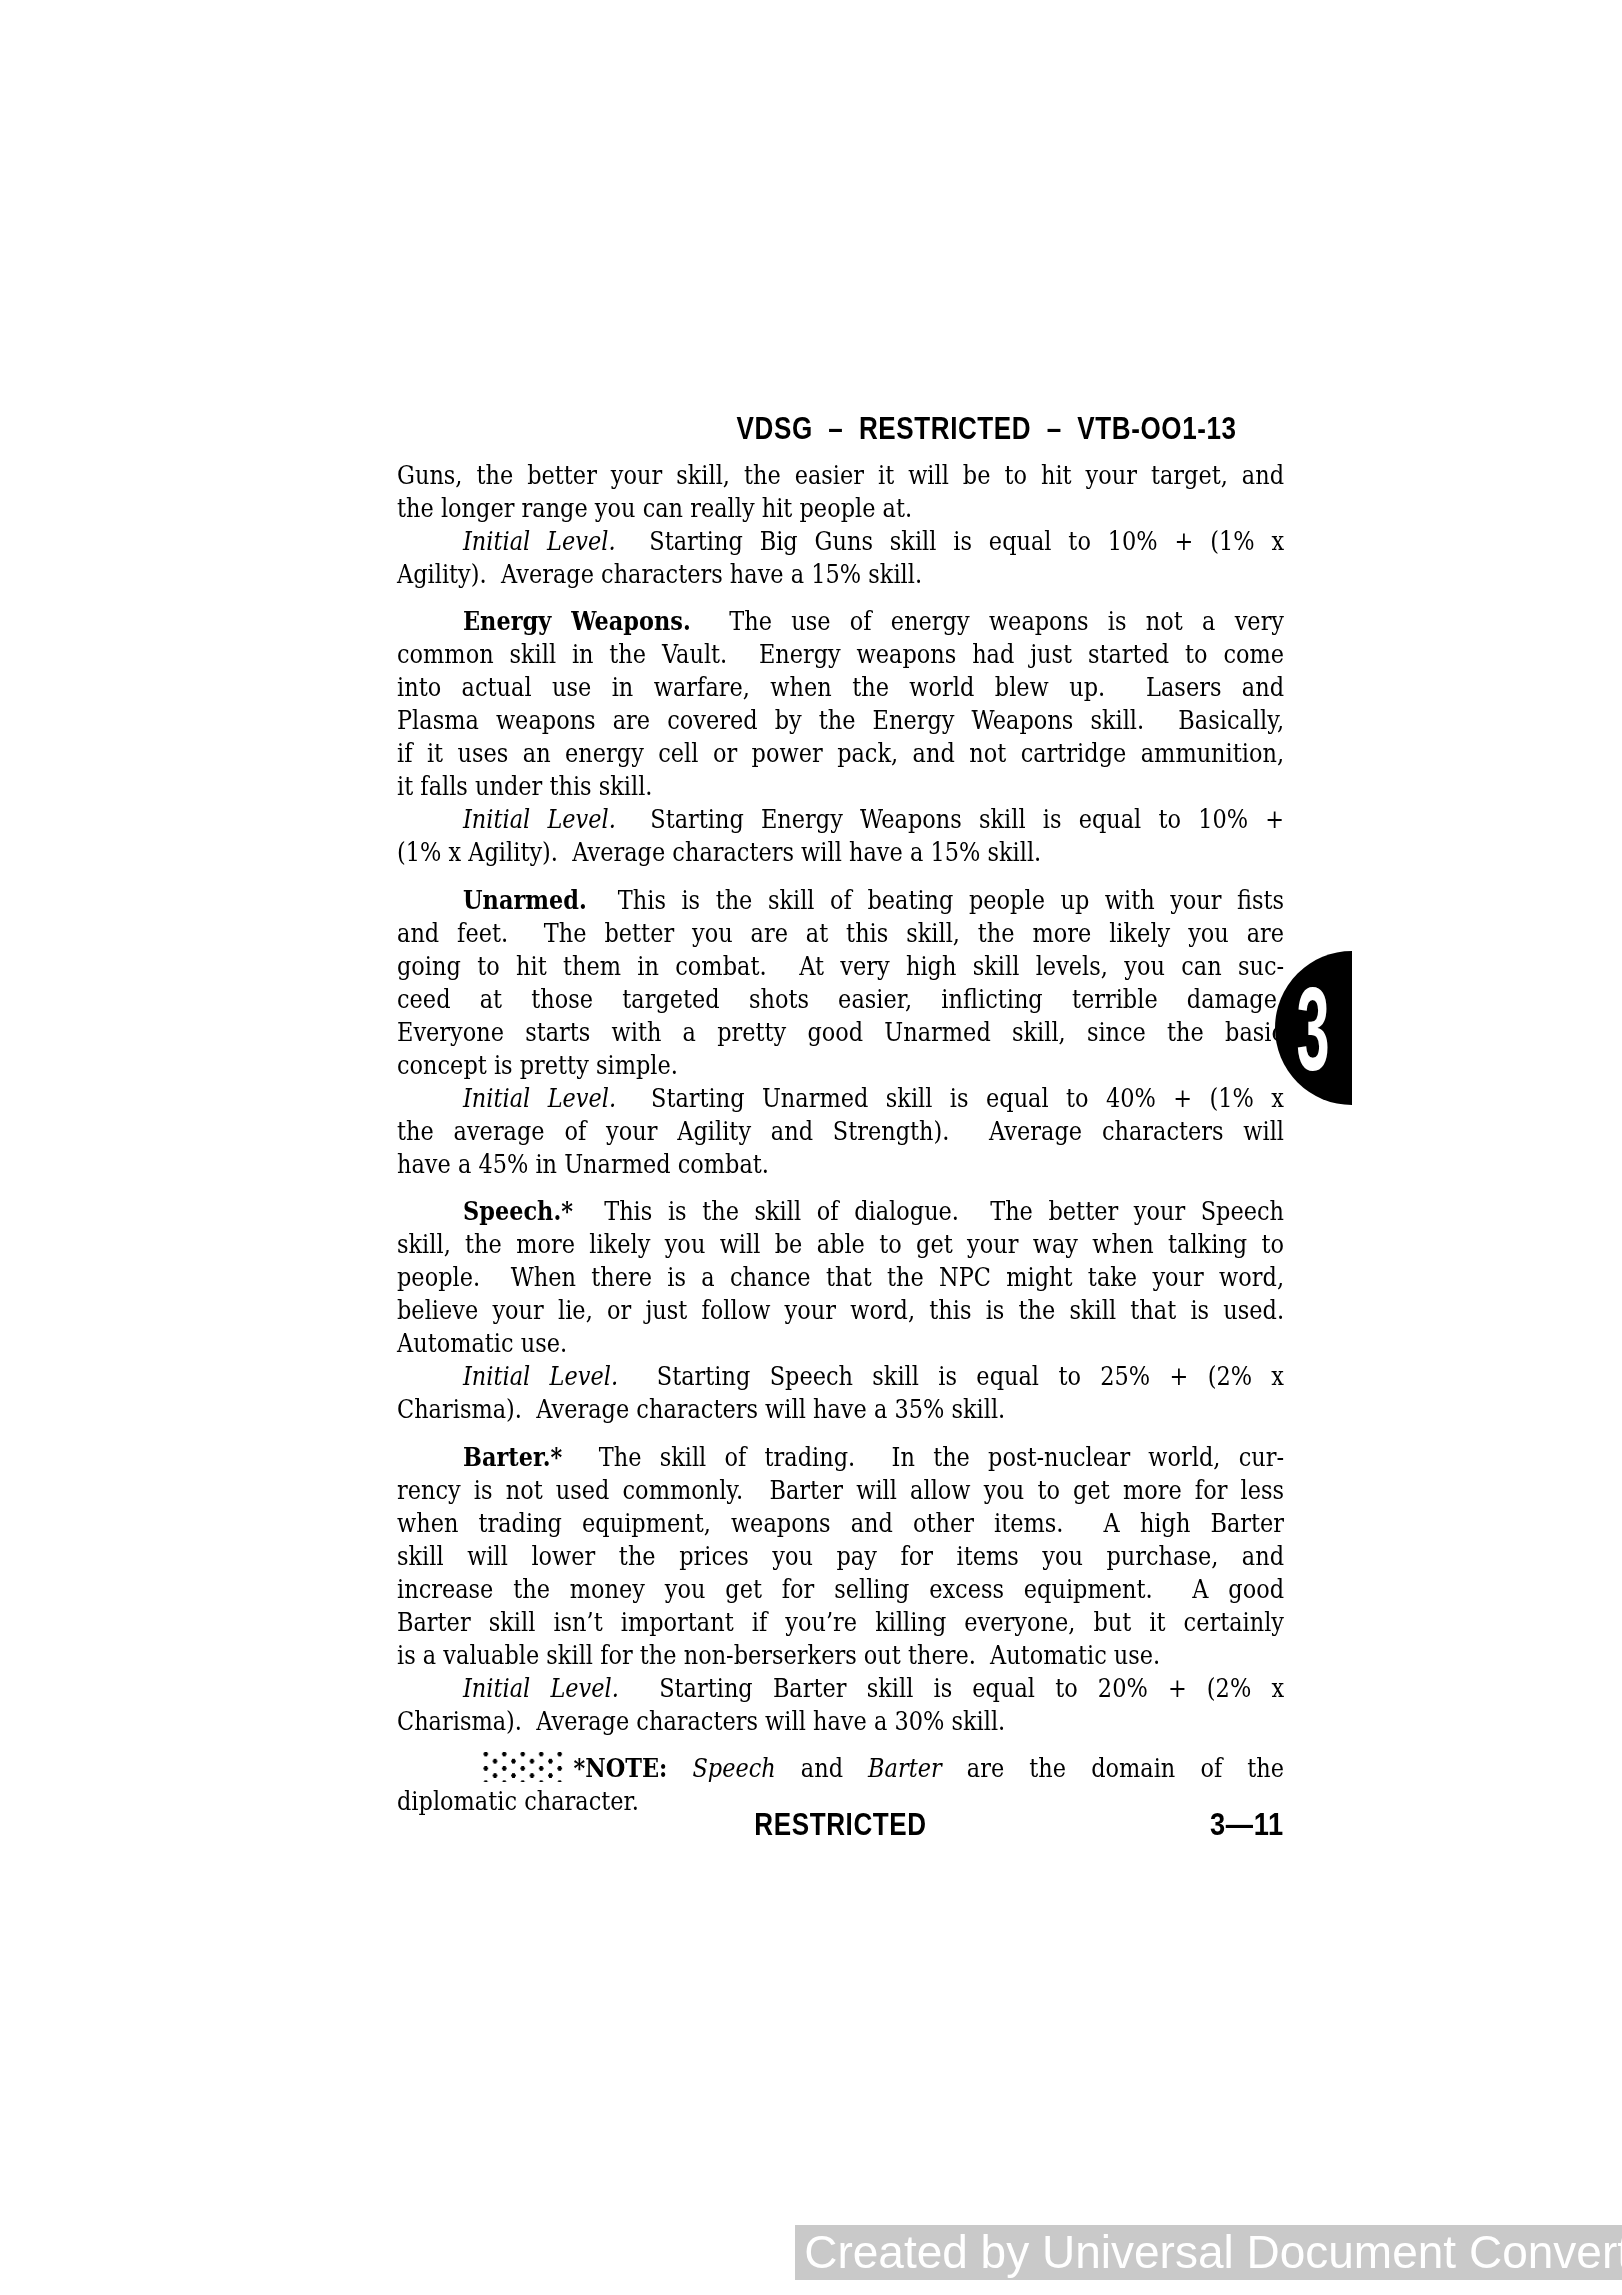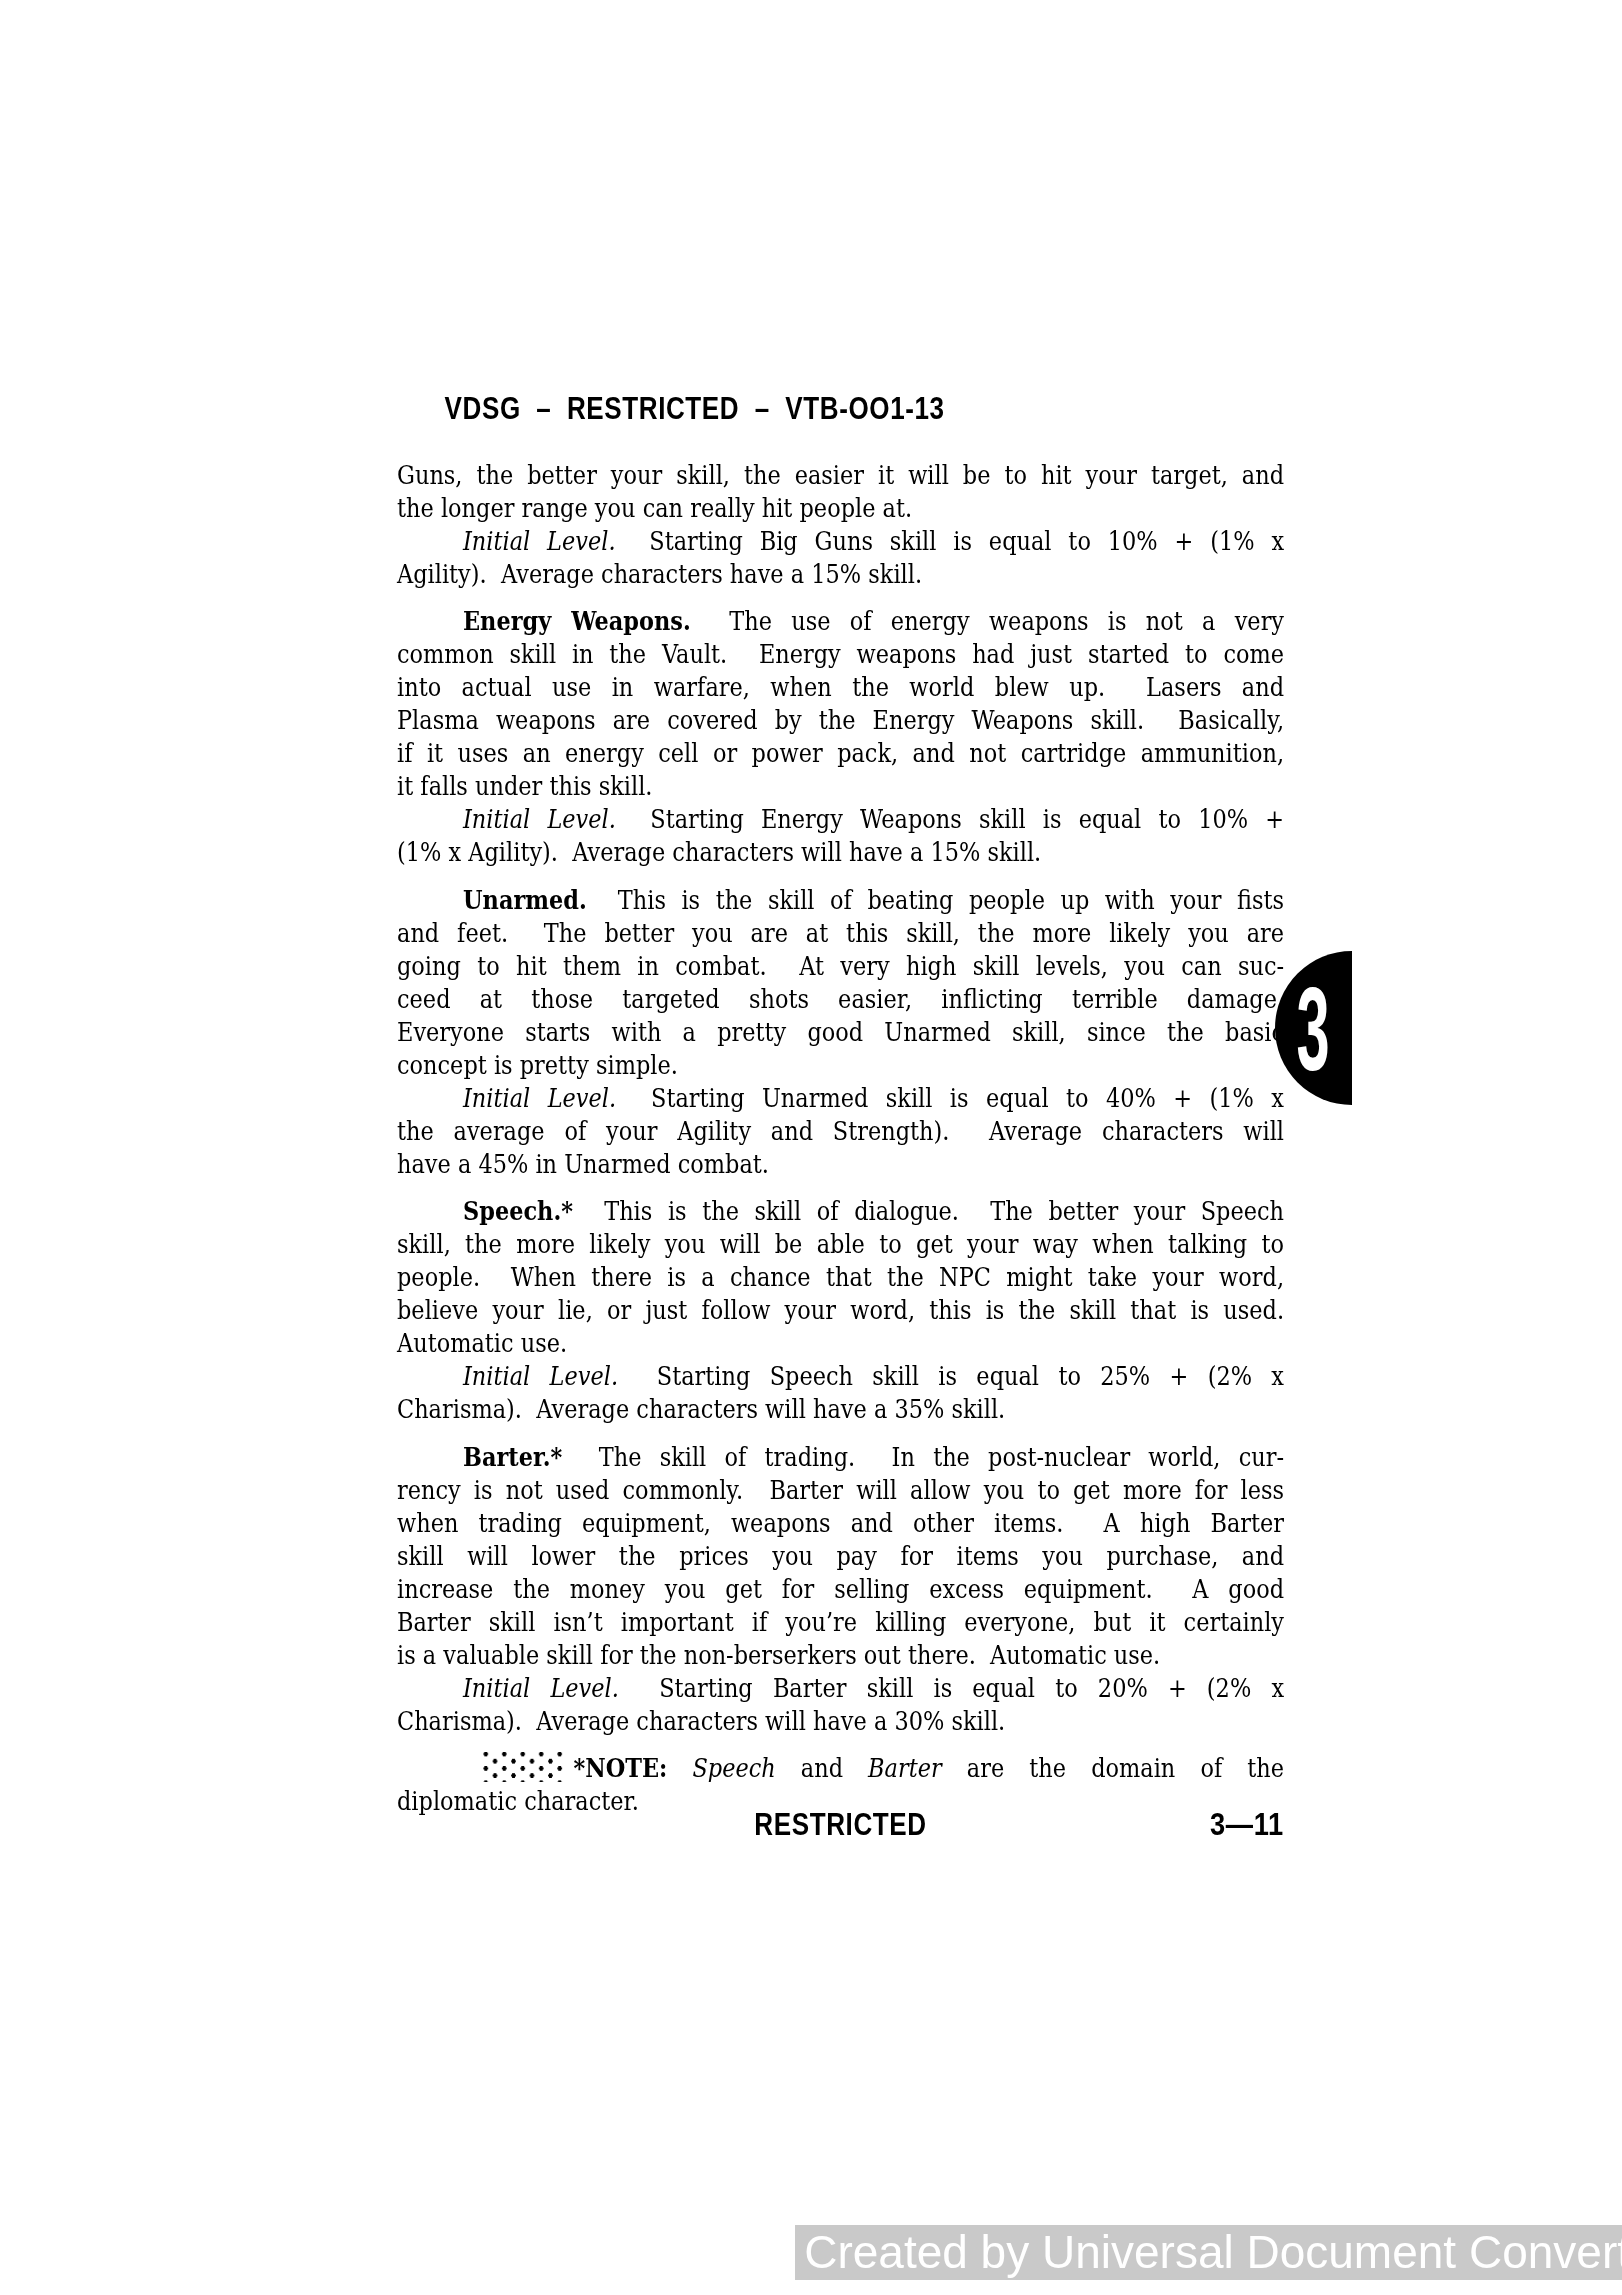--- a/index.html
+++ b/index.html
@@ -7,22 +7,22 @@
     width: 1623px; height: 2295px;
     background: #ffffff;
     position: relative;
     overflow: hidden;
     font-family: "DejaVu Serif", serif;
     color: #000;
   }
 
   
   .hdr {
-    position: absolute; left: 397px; top: 393px; width: 887px;
-    text-align: left;
+    position: absolute; left: 397px; top: 413px; width: 887px;
+    text-align: right;
   }
   .hdr span {
     display: inline-block;
     font-family: "Liberation Sans", sans-serif;
     font-weight: 700; font-size: 31px; line-height: 31px;
     letter-spacing: 0.7px; word-spacing: 9.2px; white-space: nowrap;
     transform: scaleX(0.84); transform-origin: 50% 50%;
   }
   .ftr {
     position: absolute; left: 397px; top: 1808px; width: 887px; height: 34px;

